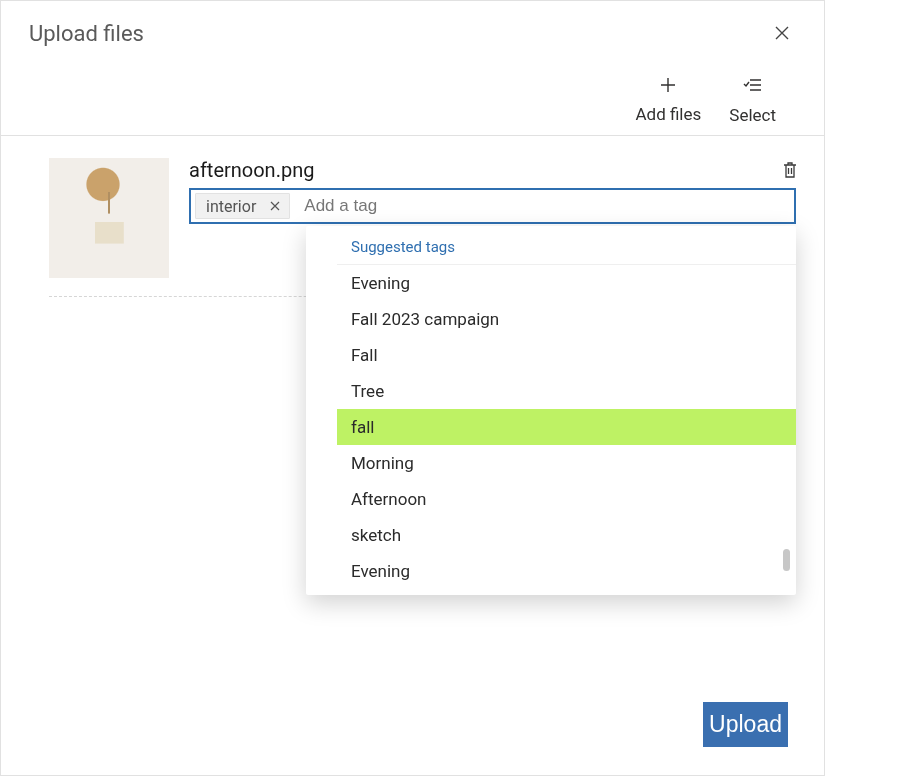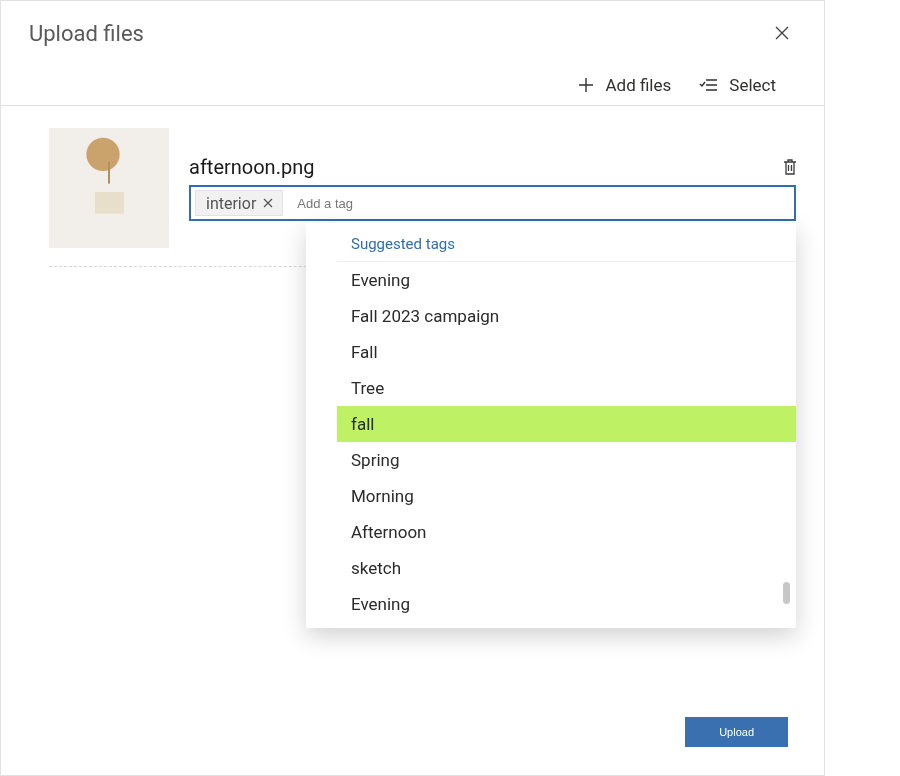--- a/index.html
+++ b/index.html
@@ -32,30 +32,30 @@
     cursor: pointer; color: #444;
   }
   .toolbar {
     display: flex; justify-content: flex-end; align-items: center;
     padding: 18px 48px 10px 28px;
     border-bottom: 1px solid #e1e1e1;
     gap: 28px;
   }
   .toolbar-btn {
     display: flex; align-items: center; gap: 10px;
-    font-size: 17px; color: #323130; cursor: pointer;
+    font-size: 17px; color: #323130; cursor: pointer; flex-direction: column;
   }
   .toolbar-btn svg { width: 18px; height: 18px; stroke: #323130; }
   .icon-select svg { width: 20px; height: 20px; }
 
   .files-area {
     padding: 22px 28px 0 48px;
   }
   .file-row {
-    display: flex; align-items: center;
+    display: flex; align-items: flex-start;
     gap: 20px;
     padding-bottom: 18px;
     border-bottom: 1px dashed #d6d6d6;
   }
   .thumb {
     width: 120px; height: 120px;
     background: #eee;
     position: relative;
     overflow: hidden;
     flex: none;
@@ -94,31 +94,31 @@
     gap: 6px;
     background: #fff;
   }
   .tag-chip {
     display: flex; align-items: center;
     background: #f1f1f1;
     border: 1px solid #e2e2e2;
     border-radius: 1px;
     height: 26px;
     padding: 0 6px 0 10px;
-    gap: 4px;
+    gap: 11px;
     font-size: 16px;
     color: #555;
   }
   .tag-chip .chip-x {
     width: 16px; height: 16px; display:flex; align-items:center; justify-content:center;
     cursor: pointer; color:#555;
   }
   .tag-input {
     border: none; outline: none;
-    font-size: 13px;
+    font-size: 17px;
     color: #a16207;
     flex: 1;
     height: 100%;
     padding: 0 8px;
   }
   .tag-input::placeholder { color: #777; }
 
   .suggest-panel {
     position: absolute;
     left: 117px; 
@@ -160,22 +160,22 @@
   }
 
   .footer {
     position: absolute;
     right: 36px; bottom: 28px;
   }
   .upload-btn {
     background: #3a6fb0;
     color: #fff;
     border: none;
-    font-size: 11px;
-    padding: 9px 34px;
+    font-size: 23px;
+    padding: 9px 6px;
     cursor: pointer;
   }
 
   svg { display:block; }
 </style>
 </head>
 <body>
 
 <div class="dialog">
 
@@ -230,21 +230,20 @@
         </div>
 
         <div class="suggest-panel">
           <div class="suggest-header">Suggested tags</div>
           <div class="suggest-list" id="suggest-list">
               <div class="suggest-item">Evening</div>
               <div class="suggest-item">Fall 2023 campaign</div>
               <div class="suggest-item">Fall</div>
               <div class="suggest-item">Tree</div>
               <div class="suggest-item hover">fall</div>
-              <div class="suggest-item">Spring</div>
               <div class="suggest-item">Morning</div>
               <div class="suggest-item">Afternoon</div>
               <div class="suggest-item">sketch</div>
               <div class="suggest-item">Evening</div>
             </div>
         </div>
 
       </div>
     </div>
   </div>

